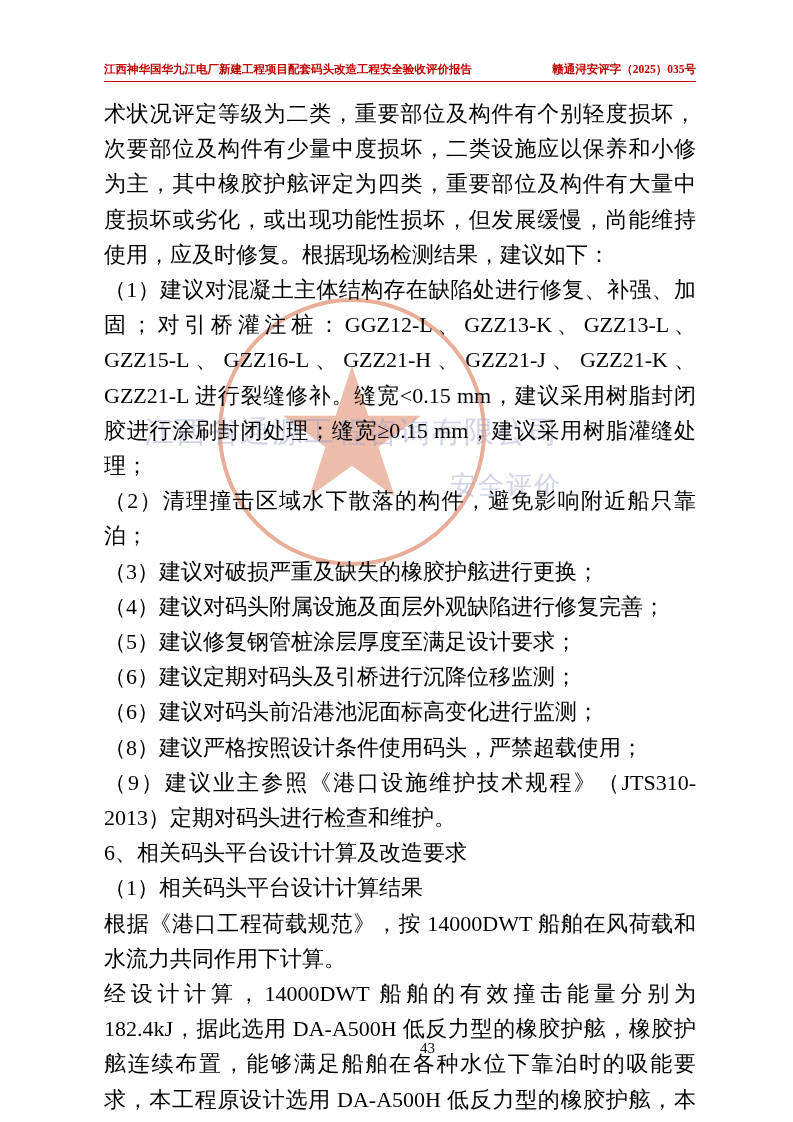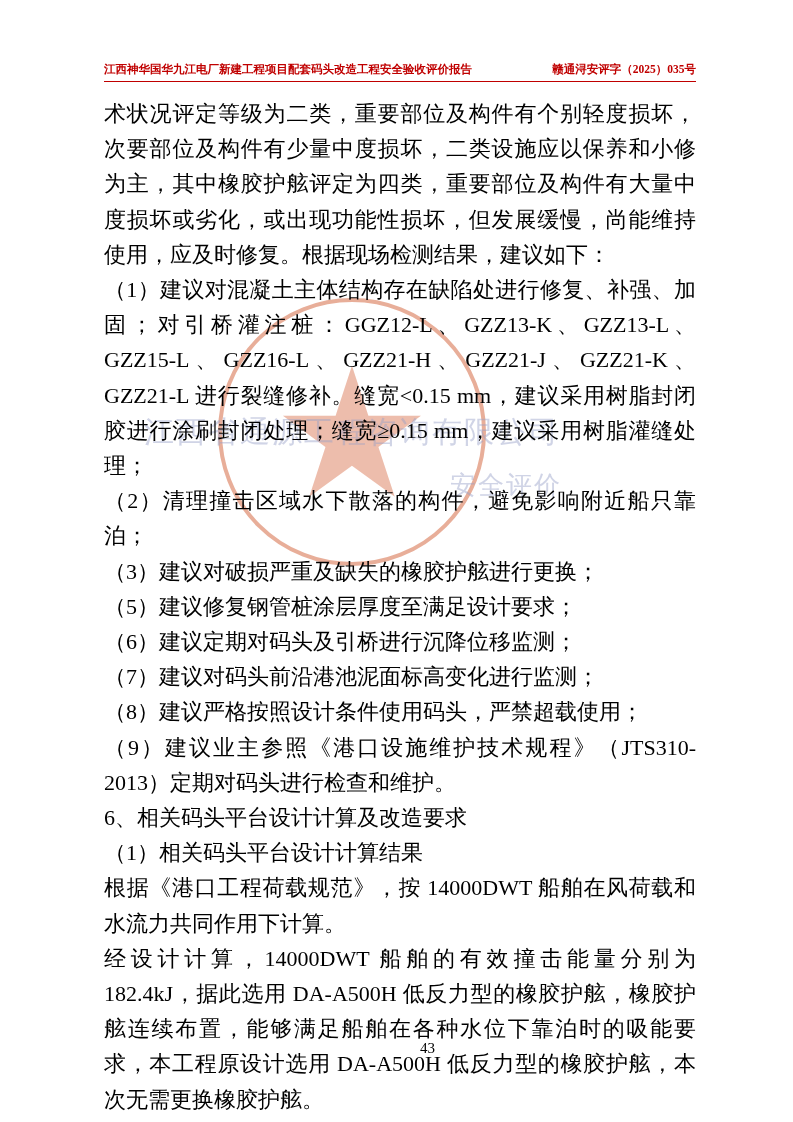--- a/index.html
+++ b/index.html
@@ -165,23 +165,24 @@
       <div class="wm-text-top">江西省通源工程咨询有限公司</div>
       <div class="wm-text-bottom">安全评价</div>
     </div>
   </div>
 
   <div class="content">
     <p>术状况评定等级为二类，重要部位及构件有个别轻度损坏，次要部位及构件有少量中度损坏，二类设施应以保养和小修为主，其中橡胶护舷评定为四类，重要部位及构件有大量中度损坏或劣化，或出现功能性损坏，但发展缓慢，尚能维持使用，应及时修复。根据现场检测结果，建议如下：</p>
     <p class="p-ind">（1）建议对混凝土主体结构存在缺陷处进行修复、补强、加固；对引桥灌注桩：GGZ12-L、GZZ13-K、GZZ13-L、GZZ15-L、GZZ16-L、GZZ21-H、GZZ21-J、GZZ21-K、GZZ21-L 进行裂缝修补。缝宽&lt;0.15 mm，建议采用树脂封闭胶进行涂刷封闭处理；缝宽≥0.15 mm，建议采用树脂灌缝处理；</p>
     <p class="p-ind">（2）清理撞击区域水下散落的构件，避免影响附近船只靠泊；</p>
     <p class="p-ind">（3）建议对破损严重及缺失的橡胶护舷进行更换；</p>
+    <p class="p-ind">（4）建议对码头附属设施及面层外观缺陷进行修复完善；</p>
     <p class="p-ind">（5）建议修复钢管桩涂层厚度至满足设计要求；</p>
     <p class="p-ind">（6）建议定期对码头及引桥进行沉降位移监测；</p>
-    <p class="p-ind">（7）建议对码头前沿港池泥面标高变化进行监测；</p>
+    <p class="p-ind">（6）建议对码头前沿港池泥面标高变化进行监测；</p>
     <p class="p-ind">（8）建议严格按照设计条件使用码头，严禁超载使用；</p>
     <p class="p-ind">（9）建议业主参照《港口设施维护技术规程》（JTS310-2013）定期对码头进行检查和维护。</p>
     <p class="p-ind">6、相关码头平台设计计算及改造要求</p>
     <p class="p-ind">（1）相关码头平台设计计算结果</p>
     <p class="p-ind2">根据《港口工程荷载规范》，按 14000DWT 船舶在风荷载和水流力共同作用下计算。</p>
     <p class="p-ind2">经设计计算，14000DWT 船舶的有效撞击能量分别为 182.4kJ，据此选用 DA-A500H 低反力型的橡胶护舷，橡胶护舷连续布置，能够满足船舶在各种水位下靠泊时的吸能要求，本工程原设计选用 DA-A500H 低反力型的橡胶护舷，本次无需更换橡胶护舷。</p>
     <p class="p-ind">（6）改造方案</p>
     <p class="p-ind">1）更换码头面及系缆平台系船柱</p>
   </div>
 

